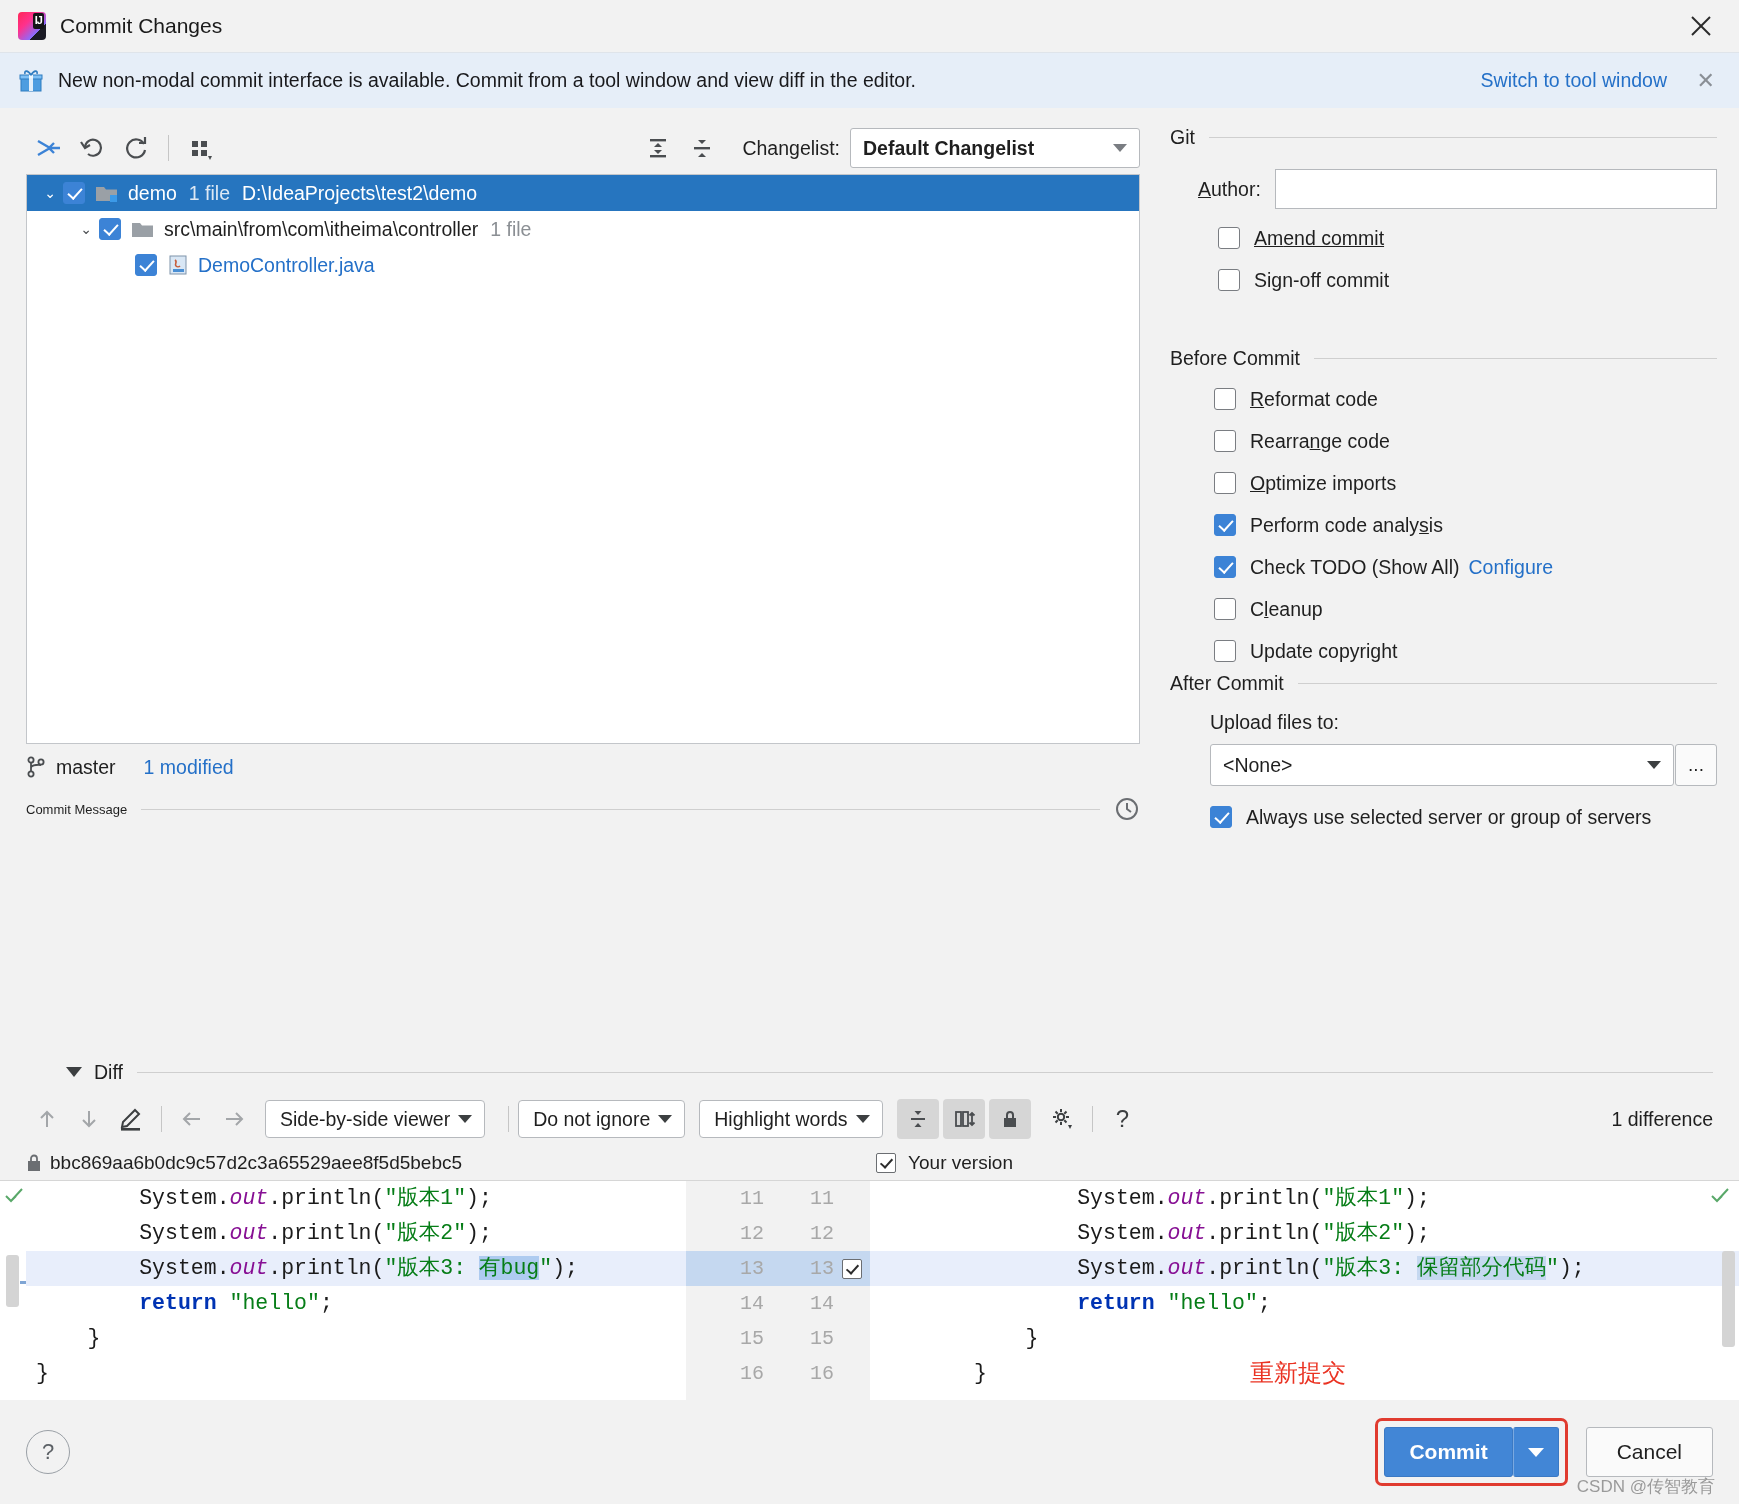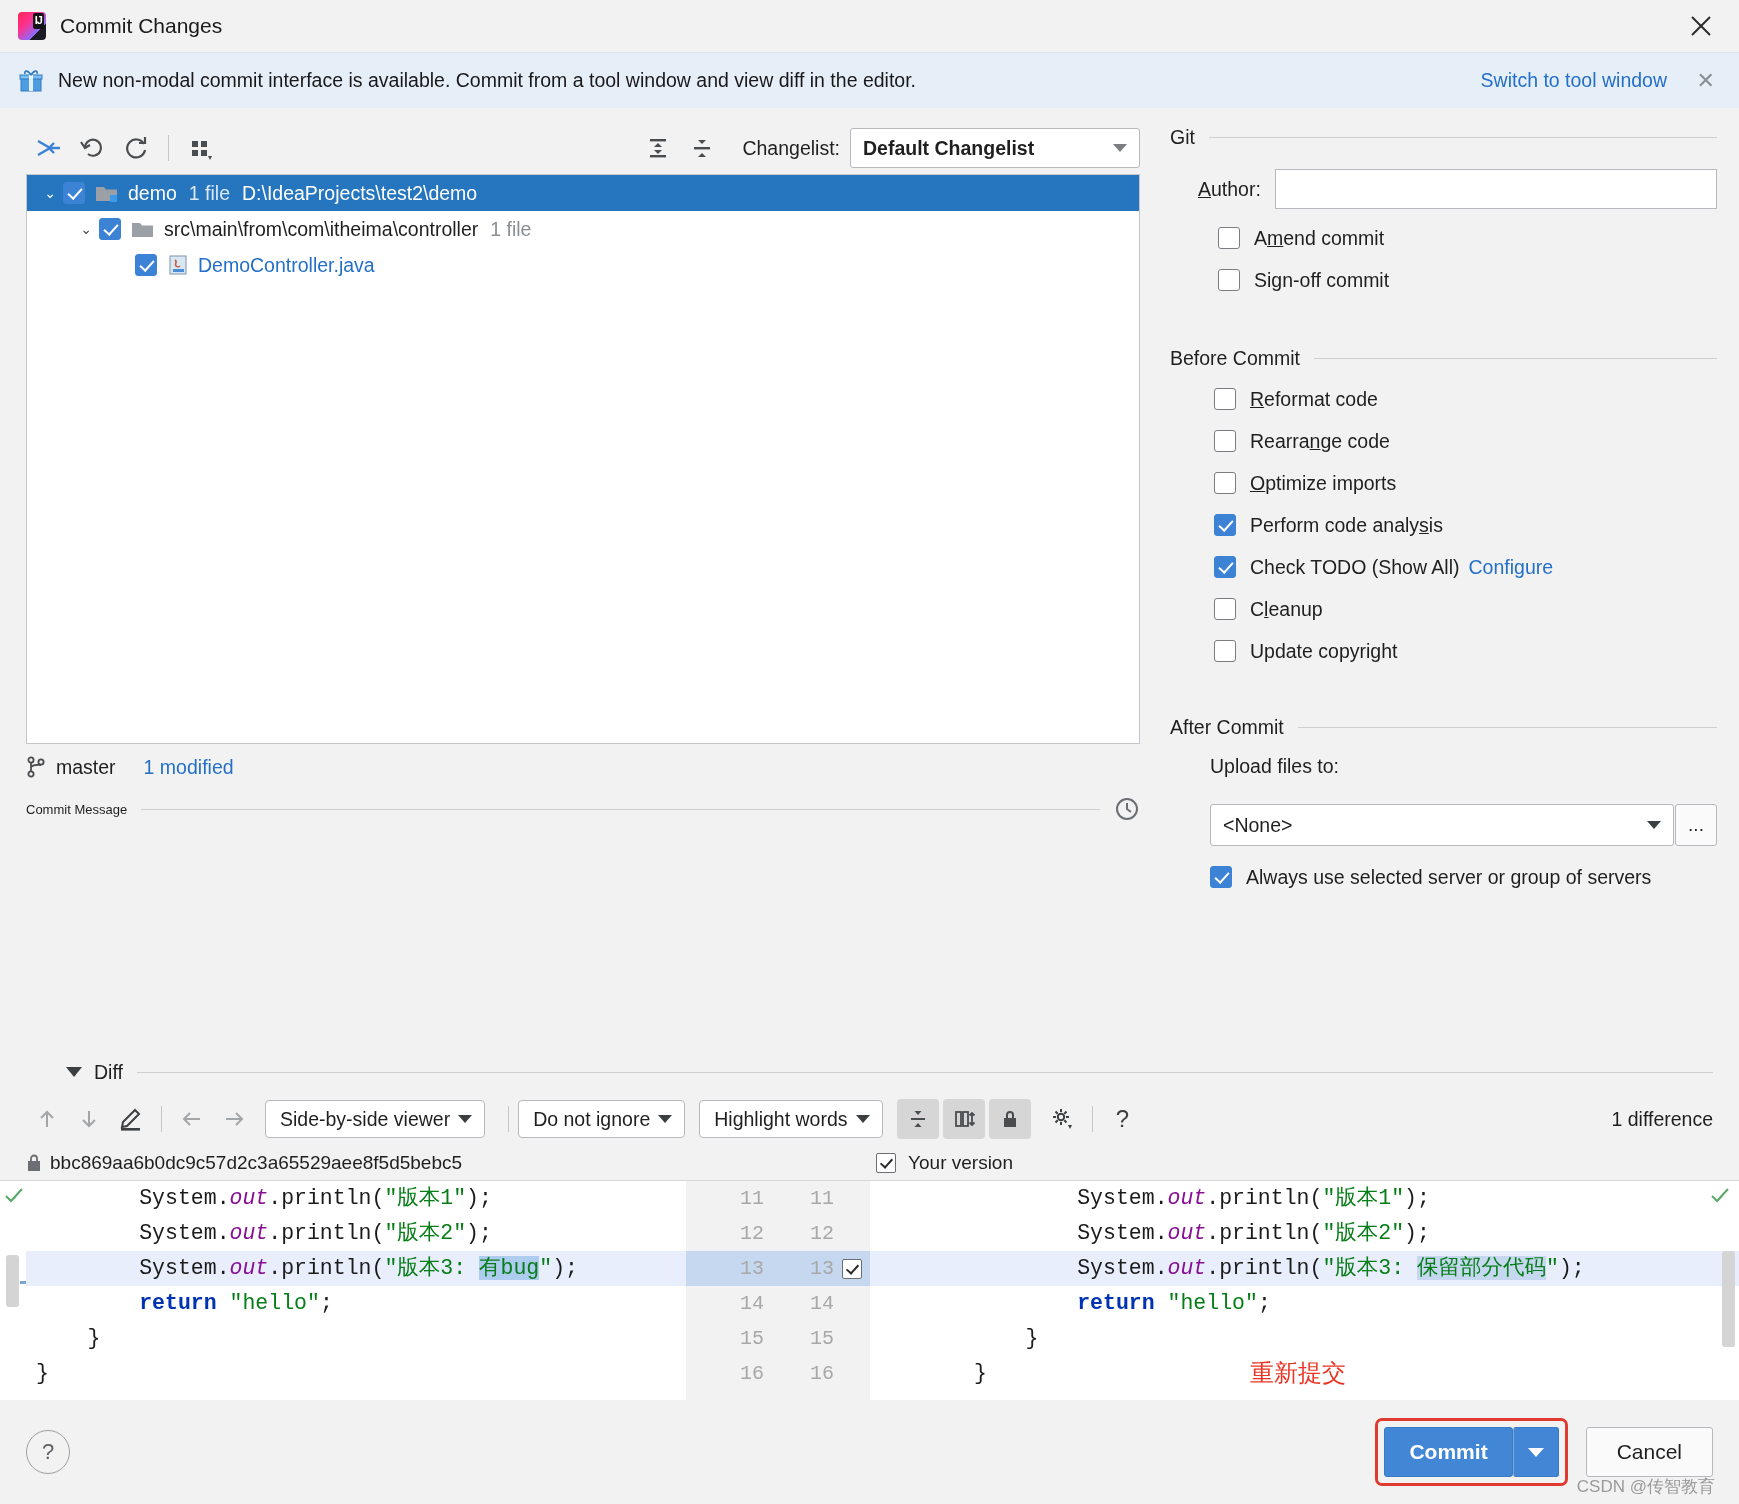--- a/index.html
+++ b/index.html
@@ -117,21 +117,21 @@
   .grp-title { font-size:19.5px; white-space:nowrap; }
   .grp-rule { flex:1; height:1px; background:#cfcfcf; margin-left:14px; }
   .row { display:flex; align-items:center; height:42px; padding-left:44px; }
   .row .cb { margin-right:14px; }
   .lbl { font-size:19.5px; }
   .lbl u { text-decoration:underline; }
   .link { color:#2470c8; cursor:pointer; }
   .author-row { display:flex; align-items:center; padding-left:28px; margin:20px 0 8px 0; }
   .author-lbl { font-size:19.5px; margin-right:14px; }
   .author-input { flex:1; height:40px; background:#fff; border:1px solid #b6b9bd; }
-  .upload-lbl { padding-left:40px; font-size:19.5px; margin:16px 0 26px 0; }
+  .upload-lbl { padding-left:40px; font-size:19.5px; margin:16px 0 10px 0; }
   .upload-row { display:flex; align-items:center; padding-left:40px; gap:1px; }
   .upload-combo { flex:1; height:42px; background:#fff; border:1px solid #b6b9bd; border-radius:3px;
     display:flex;align-items:center;padding:0 12px; font-size:19.5px; position:relative; cursor:pointer;}
   .ellip-btn { width:42px;height:42px;background:#fafafa;border:1px solid #b6b9bd;border-radius:3px;
     display:flex;align-items:center;justify-content:center;font-size:19px;cursor:pointer;}
 
   
   .diff-wrap { position:absolute; left:0; right:0; }
   .diff-head { display:flex; align-items:center; padding: 0 26px; height:40px;margin-left:40px;}
   .diff-tri { width:0;height:0;border-left:8px solid transparent;border-right:8px solid transparent;
@@ -346,21 +346,21 @@
     <div class="grp-head">
       <span class="grp-title">Git</span>
       <span class="grp-rule"></span>
     </div>
 
     <div class="author-row">
       <span class="author-lbl"><u>A</u>uthor:</span>
       <div class="author-input"></div>
     </div>
 
-    <div class="row" style="padding-left:48px;">
+    <div class="row" style="padding-left:48px;text-decoration:underline;">
       <span class="cb"></span>
       <span class="lbl">A<u>m</u>end commit</span>
     </div>
     <div class="row" style="padding-left:48px;">
       <span class="cb"></span>
       <span class="lbl">Si<u>g</u>n-off commit</span>
     </div>
 
     <div class="grp-head" style="margin-top:46px;">
       <span class="grp-title">Before Commit</span>
@@ -390,21 +390,21 @@
     </div>
     <div class="row">
       <span class="cb"></span>
       <span class="lbl">C<u>l</u>eanup</span>
     </div>
     <div class="row">
       <span class="cb"></span>
       <span class="lbl">Update copyright</span>
     </div>
 
-    <div class="grp-head" style="margin-top:44px;">
+    <div class="grp-head" style="">
       <span class="grp-title">After Commit</span>
       <span class="grp-rule"></span>
     </div>
 
     <div class="upload-lbl">Upload files to:</div>
     <div class="upload-row">
       <div class="upload-combo">
         <span>&lt;None&gt;</span>
         <span class="caret" style="position:absolute;right:12px;width:0;height:0;border-left:7px solid transparent;border-right:7px solid transparent;border-top:8px solid #3c3f41;"></span>
       </div>

